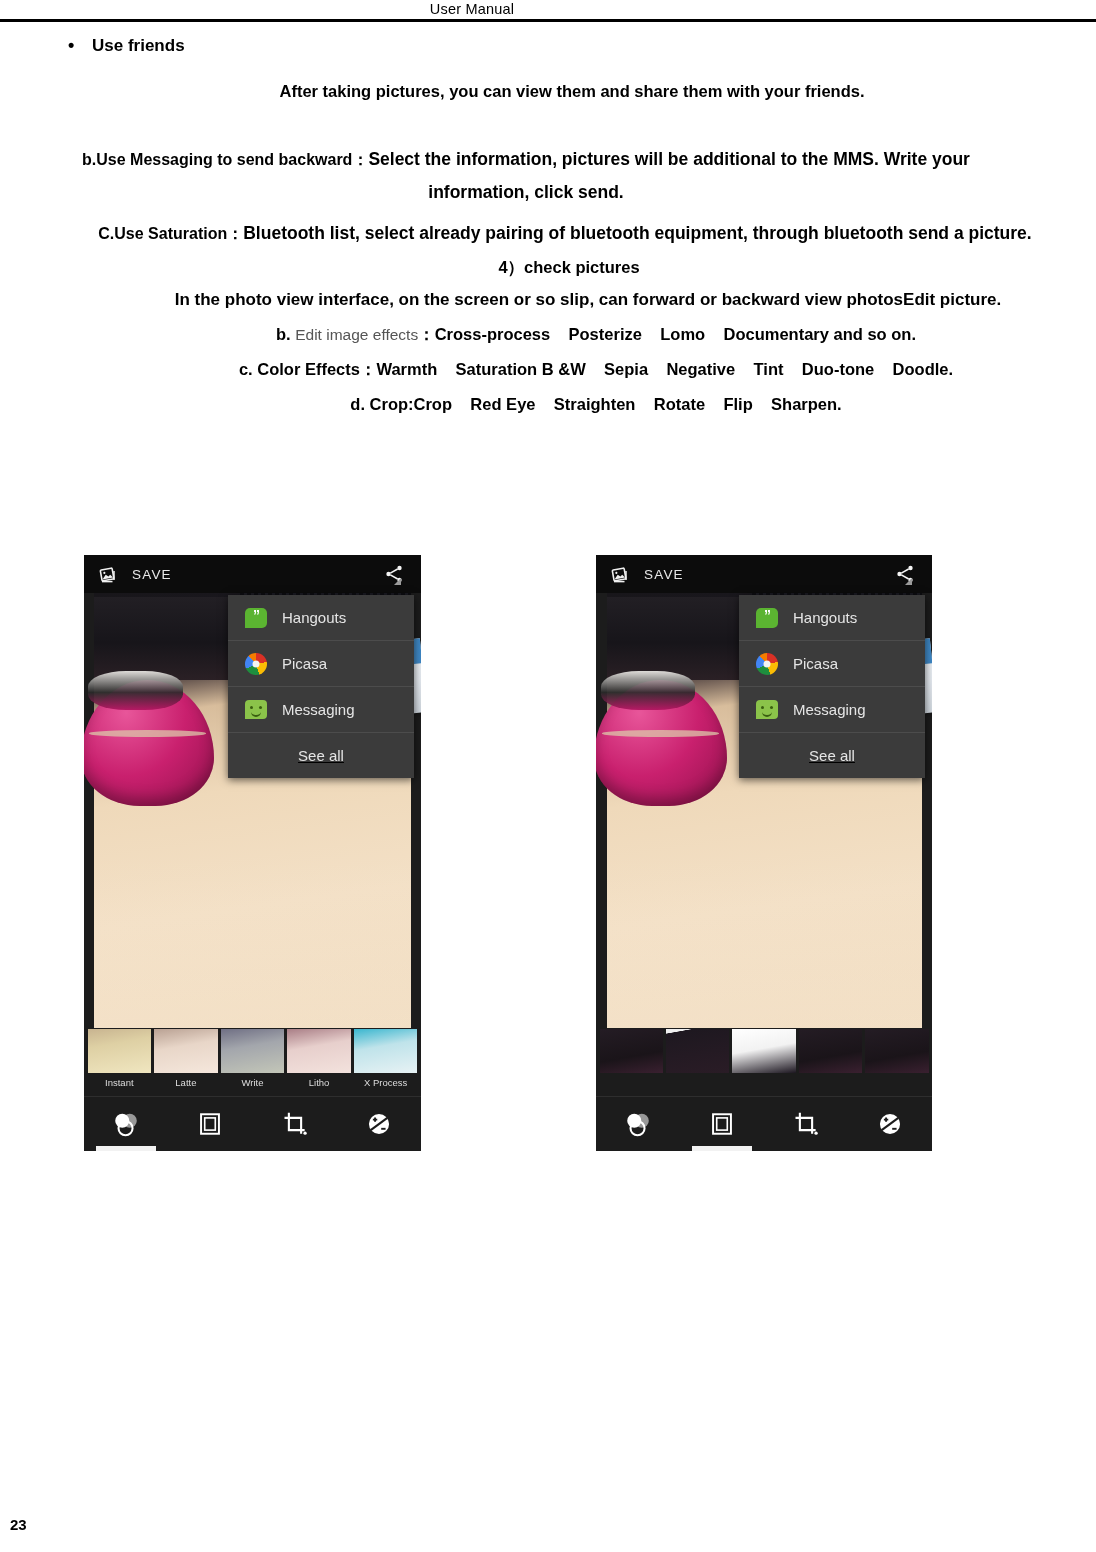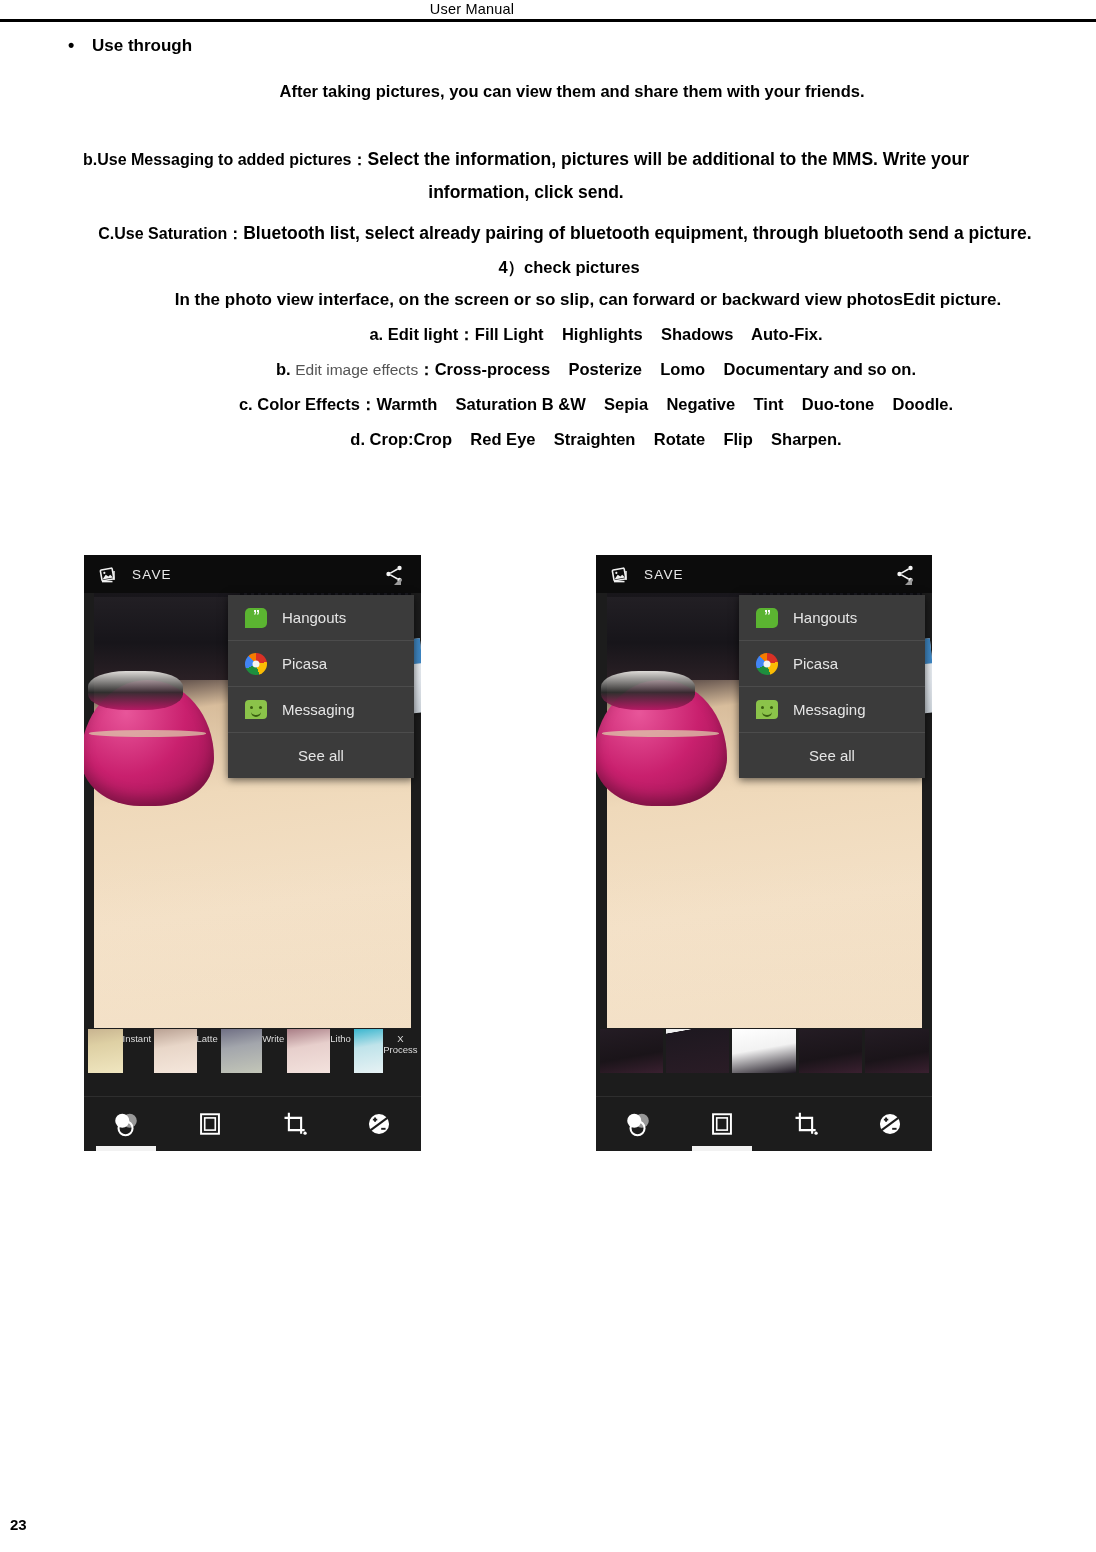--- a/index.html
+++ b/index.html
@@ -256,21 +256,21 @@
   .share-item .s-icon {
     width: 24px; height: 24px;
     margin-right: 14px;
     flex: 0 0 24px;
     display: flex; align-items: center; justify-content: center;
   }
   .share-item .s-label {
     color: #e5e5e5;
     font-size: 15px;
   }
-  .share-item.seeall { justify-content: center; padding-left: 0; }
+  .share-item.seeall { justify-content: center; padding-left: 0; text-decoration: underline; }
   .share-item.seeall .s-label { font-size: 15px; }
 
   .ic-hangouts {
     width: 22px; height: 20px;
     background: #5bb431;
     border-radius: 5px 5px 5px 0;
     position: relative;
     display: flex; align-items: center; justify-content: center;
     color: #fff; font-size: 14px; font-weight: bold; line-height: 0;
   }
@@ -309,21 +309,21 @@
     height: 68px;
     background: #1c1c1c;
     display: flex;
     padding: 0 2px;
     box-sizing: border-box;
   }
   .thumb-cell {
     flex: 1 1 0;
     margin: 0 1.5px;
     display: flex;
-    flex-direction: row;
+    flex-direction: column;
   }
   .thumb-img {
     height: 44px;
     width: 100%;
   }
   .thumb-label {
     color: #ddd;
     font-size: 9.5px;
     text-align: center;
     padding-top: 4px;
@@ -368,38 +368,37 @@
 <body>
 
 <div class="page-header">
   <span class="hdr-text">User   Manual</span>
 </div>
 <div class="header-rule"></div>
 
 <div class="doc-body">
 
   <ul class="bullet-line">
-    <li>Use through</li>
+    <li>Use friends</li>
   </ul>
 
   <p class="para p-after">After taking pictures, you can view them and share them with your friends.</p>
 
 
   <p class="para p-b">
-    <span class="lead">b.Use Messaging to added pictures：</span><span>Select the information, pictures will be additional to the MMS. Write your information, click send.</span>
+    <span class="lead">b.Use Messaging to send backward：</span><span>Select the information, pictures will be additional to the MMS. Write your information, click send.</span>
   </p>
 
   <p class="para p-c">
     <span class="lead">C.Use Saturation：</span><span>Bluetooth list, select already pairing of bluetooth equipment, through bluetooth send a picture.</span>
   </p>
 
   <p class="para p-4">4）check pictures</p>
   <p class="para p-in">In the photo view interface, on the screen or so slip, can forward or backward view photosEdit picture.</p>
 
-  <p class="para sub-item">a. Edit light：Fill Light    Highlights    Shadows    Auto-Fix.</p>
   <p class="para sub-item"><span>b. </span><span class="mono">Edit image effects</span><span>：Cross-process    Posterize    Lomo    Documentary and so on.</span></p>
   <p class="para sub-item">c. Color Effects：Warmth    Saturation B &amp;W    Sepia    Negative    Tint    Duo-tone    Doodle.</p>
   <p class="para sub-item">d. Crop:Crop    Red Eye    Straighten    Rotate    Flip    Sharpen.</p>
 </div>
 
 <div class="shot shot-1">
 
   <div class="photo">
     <div class="photo-laptop"></div>
     <div class="photo-keyboard"></div>

